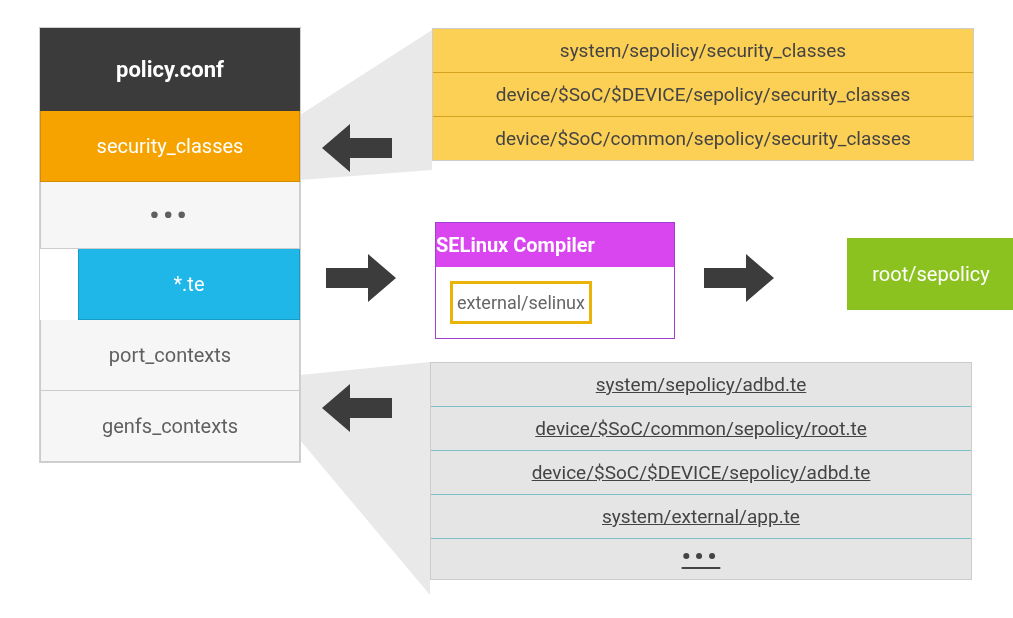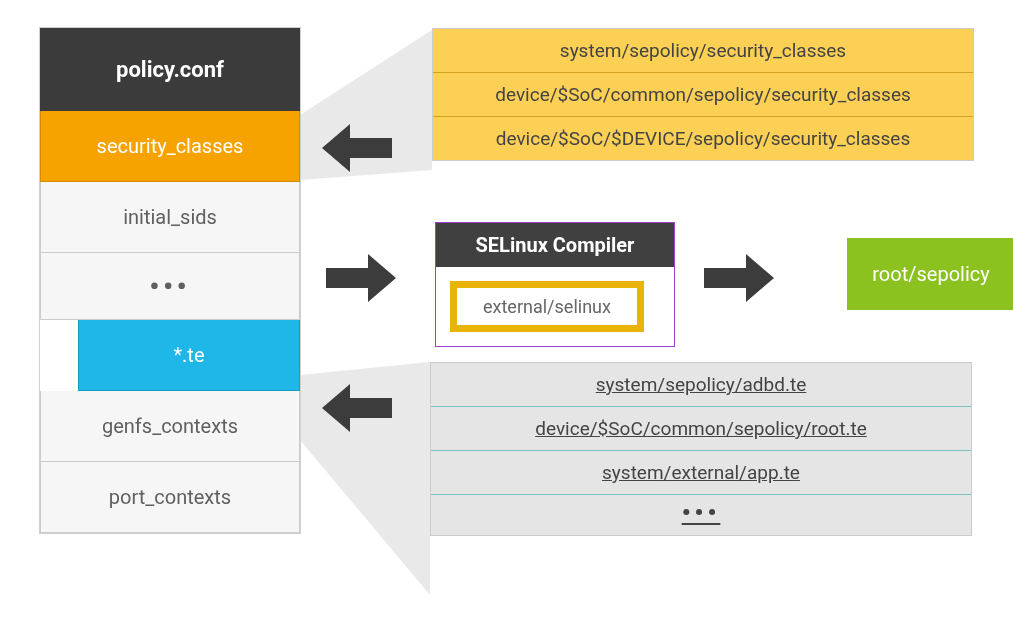--- a/index.html
+++ b/index.html
@@ -99,34 +99,33 @@
   
   .compiler {
     position: absolute;
     left: 435px;
     top: 222px;
     width: 238px;
     border: 1px solid #a040d0;
     background: #fff;
   }
   .compiler .chdr {
-    background: #404040;
+    background: #d946ef;
     color: #fff;
     font-weight: 700;
-    text-align: center;
     padding: 10px 0;
     font-size: 20px;
   }
   .compiler .cbody {
     padding: 14px;
   }
   .compiler .cbody .inner {
-    border: 7px solid #eab308;
+    border: 3px solid #eab308;
     color: #666;
-    padding: 8px 26px;
+    padding: 8px 4px;
     font-size: 18px;
     display: inline-block;
   }
 
   
   .output {
     position: absolute;
     left: 805px;
     top: 238px;
     background: #8bc220;
@@ -146,31 +145,30 @@
   <svg width="1013" height="618" style="position:absolute;left:0;top:0;">
 
     <polygon class="funnel" points="300,115 432,30 432,170 300,180"></polygon>
 
     <polygon class="funnel" points="300,375 430,362 430,595 300,440"></polygon>
   </svg>
 
   <div class="stack">
     <div class="hdr">policy.conf</div>
     <div class="row orange">security_classes</div>
-    <div class="row">initial_sids</div>
     <div class="row dots">•••</div>
     <div class="row blue">*.te</div>
+    <div class="row">port_contexts</div>
     <div class="row">genfs_contexts</div>
-    <div class="row">port_contexts</div>
   </div>
 
   <div class="table-box orange" style="left:432px; top:28px; width:540px;">
     <div class="trow">system/sepolicy/security_classes</div>
+    <div class="trow">device/$SoC/$DEVICE/sepolicy/security_classes</div>
     <div class="trow">device/$SoC/common/sepolicy/security_classes</div>
-    <div class="trow">device/$SoC/$DEVICE/sepolicy/security_classes</div>
   </div>
 
   <div class="arrow" style="left:322px; top:124px;">
     <svg width="70" height="48">
         <path d="M70 14 L28 14 L28 0 L0 24 L28 48 L28 34 L70 34 Z"></path>
       </svg>
   </div>
 
   <div class="arrow" style="left:326px; top:254px;">
     <svg width="70" height="48">
@@ -189,20 +187,21 @@
     <svg width="70" height="48">
         <path d="M0 14 L42 14 L42 0 L70 24 L42 48 L42 34 L0 34 Z"></path>
       </svg>
   </div>
 
   <div class="output">root/sepolicy</div>
 
   <div class="table-box cyan" style="left:430px; top:362px; width:540px;">
     <div class="trow">system/sepolicy/adbd.te</div>
     <div class="trow">device/$SoC/common/sepolicy/root.te</div>
+    <div class="trow">device/$SoC/$DEVICE/sepolicy/adbd.te</div>
     <div class="trow">system/external/app.te</div>
     <div class="trow dots">•••</div>
   </div>
 
   <div class="arrow" style="left:322px; top:384px;">
     <svg width="70" height="48">
         <path d="M70 14 L28 14 L28 0 L0 24 L28 48 L28 34 L70 34 Z"></path>
       </svg>
   </div>
 

